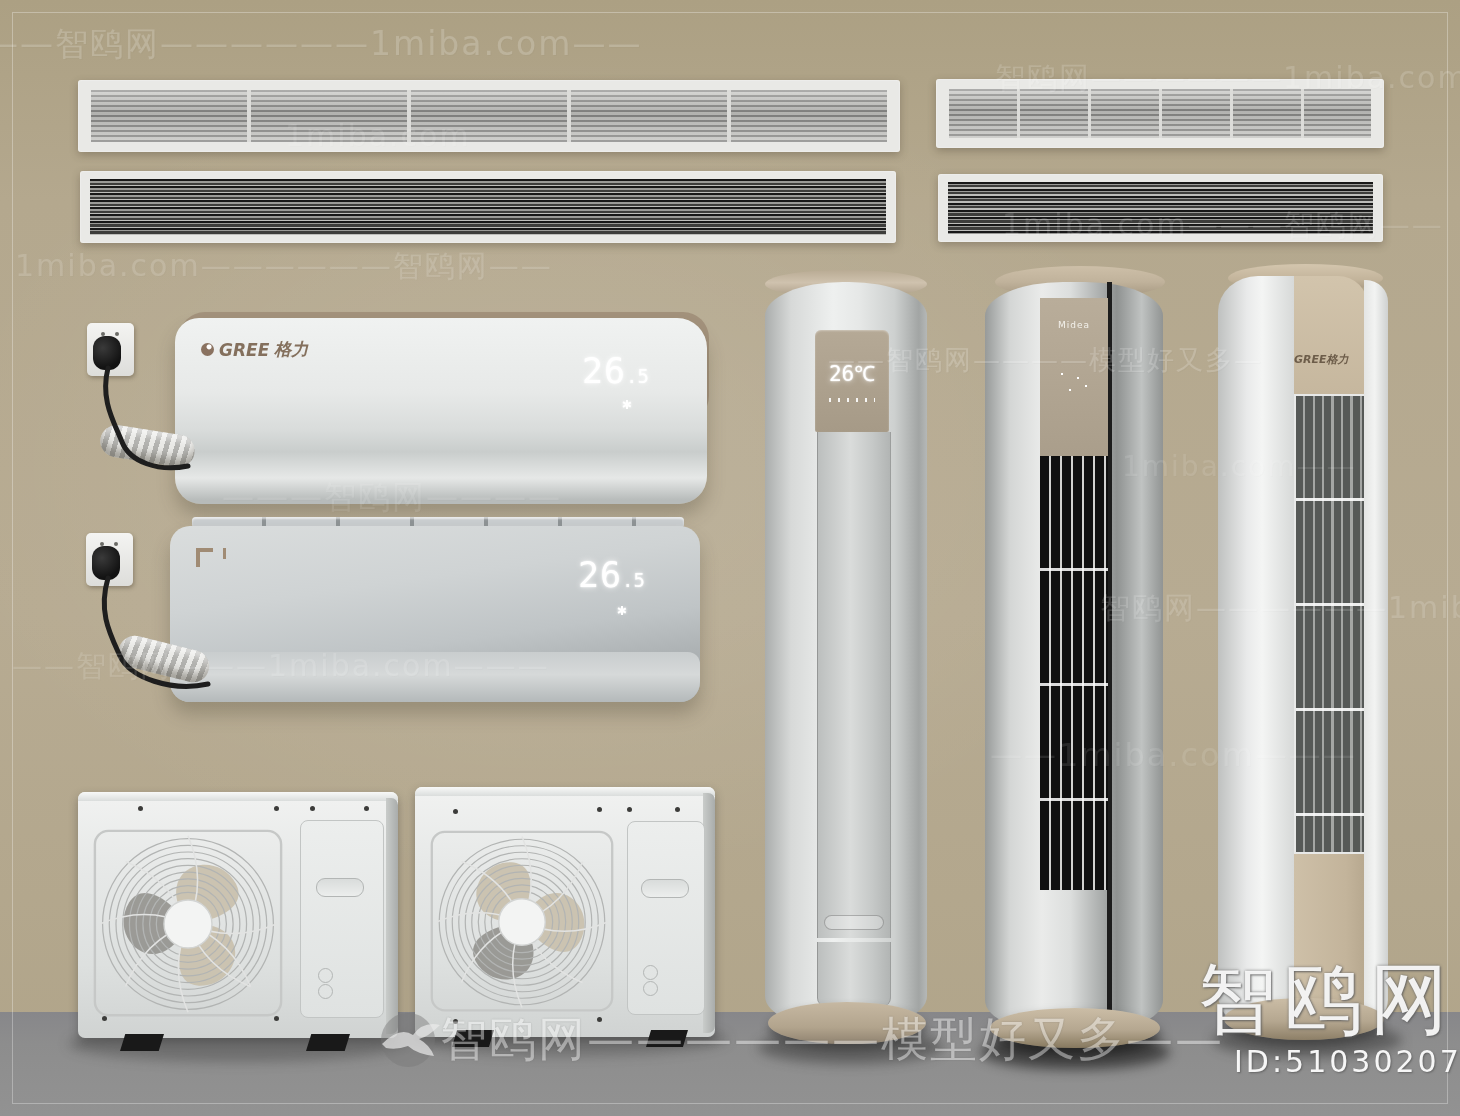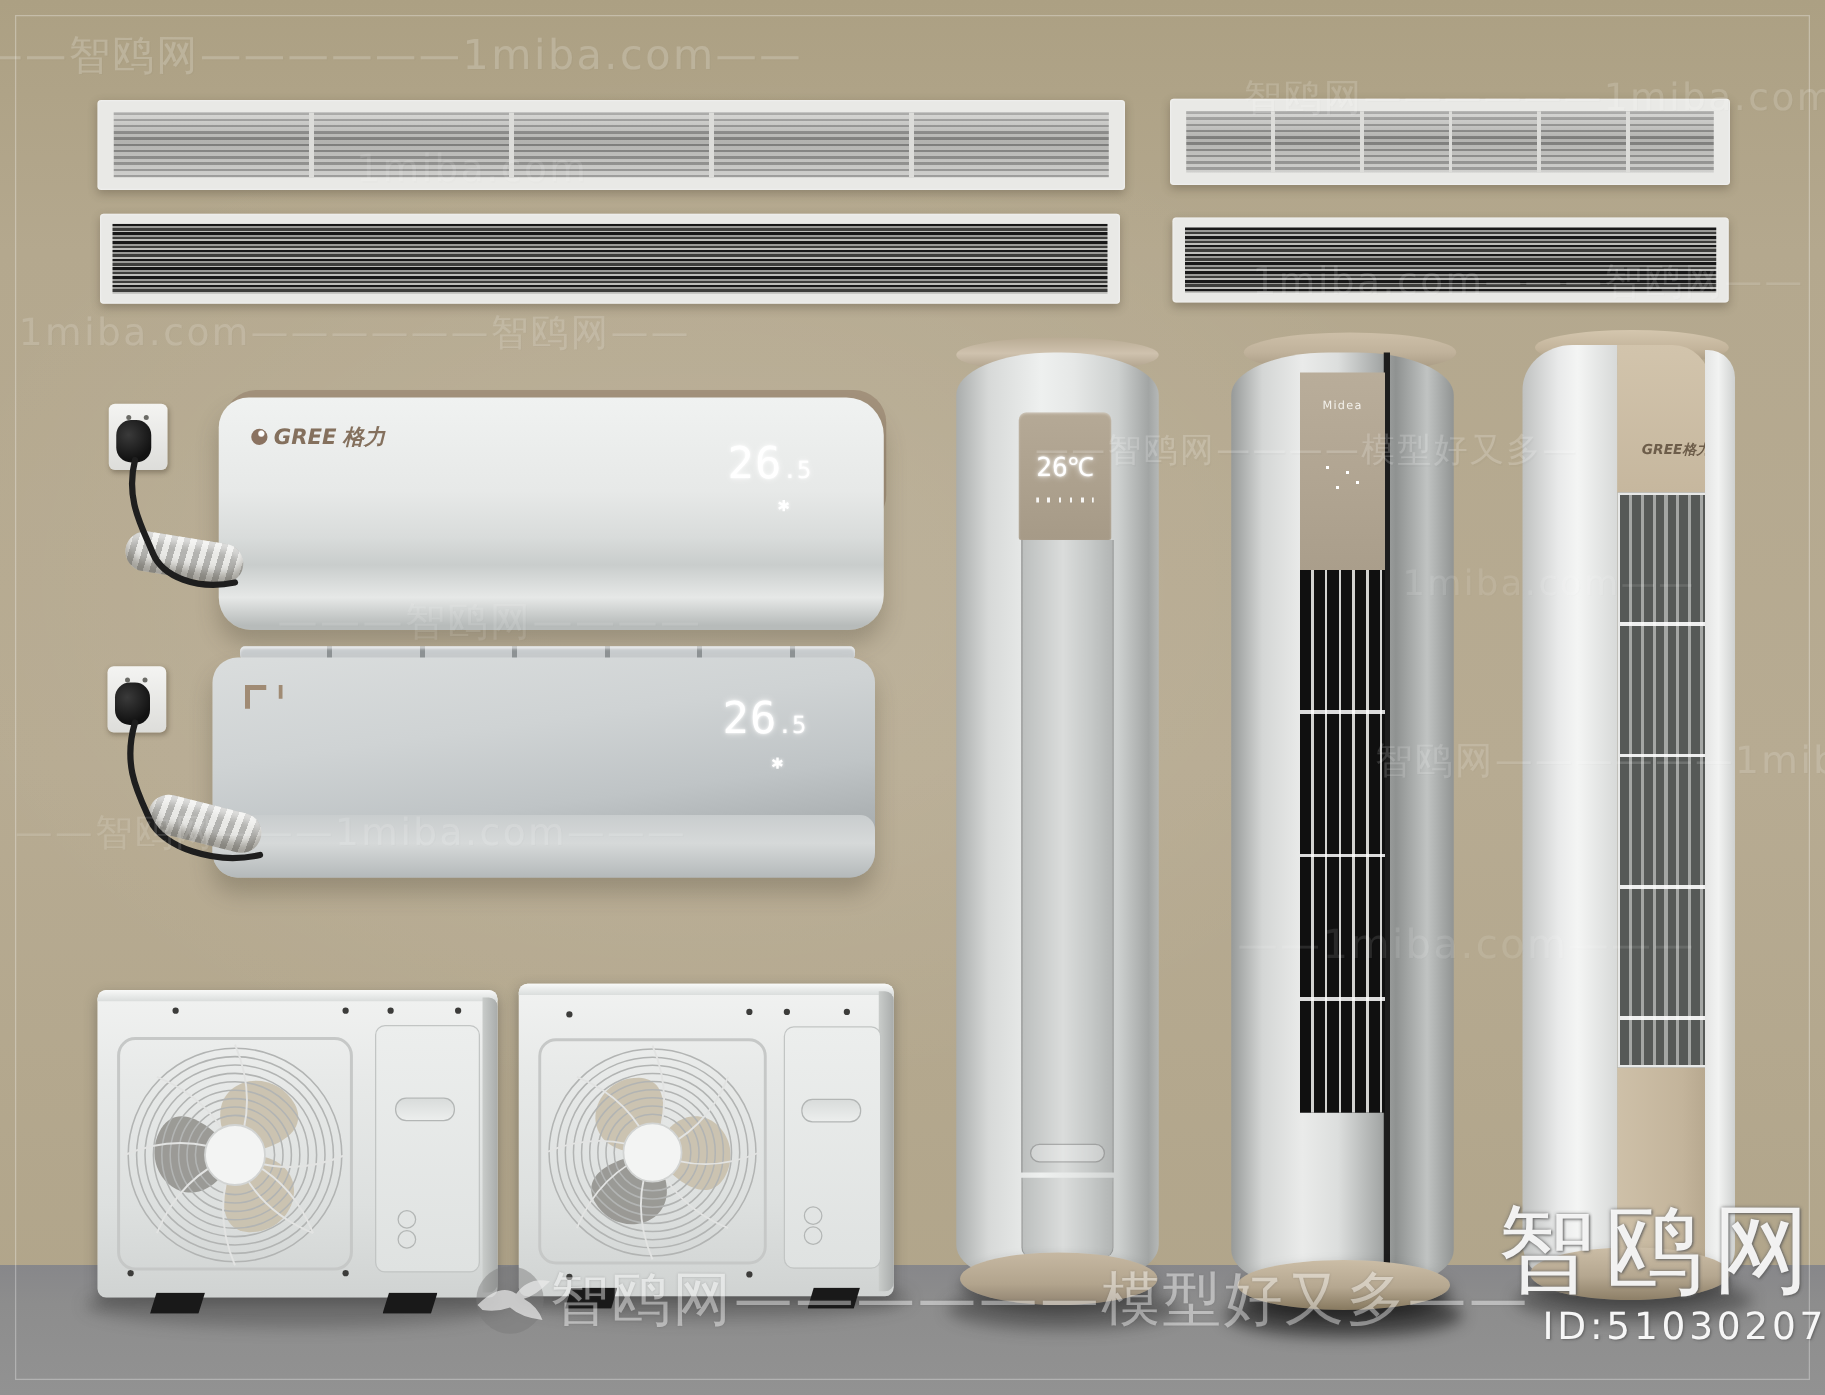--- a/index.html
+++ b/index.html
@@ -322,21 +322,21 @@
       <div class="t2-dots" style="left:16px;top:70px;"></div>
     </div>
     <div class="t2-grille" style="left:55px;top:174px;width:68px;height:434px;"></div>
   </div>
   <div class="t-cap" style="left:990px;top:1008px;width:170px;height:40px;background:linear-gradient(180deg,#cbbda6,#b5a790 55%,#87795f);box-shadow:0 8px 12px rgba(10,10,10,0.55);"></div>
 
   <div class="t-cap" style="left:1228px;top:264px;width:155px;height:28px;background:linear-gradient(180deg,#d4c6ae,#c3b49b 55%,#a3947c);"></div>
   <div class="t3-left" style="left:1218px;top:276px;width:76px;height:754px;"></div>
   <div class="t3-right" style="left:1294px;top:276px;width:74px;height:754px;">
     <div class="t3-paneltop" style="left:0;top:0;width:74px;height:118px;">
-      <div style="position:absolute;left:0;right:0;top:72px;text-align:right;">
+      <div style="position:absolute;left:0;right:0;top:72px;text-align:left;">
         <span class="t3-logo">GREE</span><span class="t3-logo">格力</span>
       </div>
     </div>
     <div class="t3-grille" style="left:0;top:118px;width:70px;height:456px;"></div>
   </div>
   <div style="position:absolute;left:1364px;top:280px;width:24px;height:742px;border-radius:0 22px 22px 0;background:linear-gradient(90deg,#e4e5e4,#f2f3f2 45%,#cfd1d0);"></div>
   <div class="t-cap" style="left:1224px;top:998px;width:160px;height:42px;background:linear-gradient(180deg,#cbbda6,#b5a790 55%,#8d7f67);box-shadow:0 6px 10px rgba(30,30,30,0.4);"></div>
 
   <div class="wm" style="left:-15px;top:22px;font-size:33px;opacity:0.18;">——智鸥网——————1miba.com——</div>
   <div class="wm" style="left:995px;top:58px;font-size:30px;opacity:0.15;">智鸥网——————1miba.com</div>

